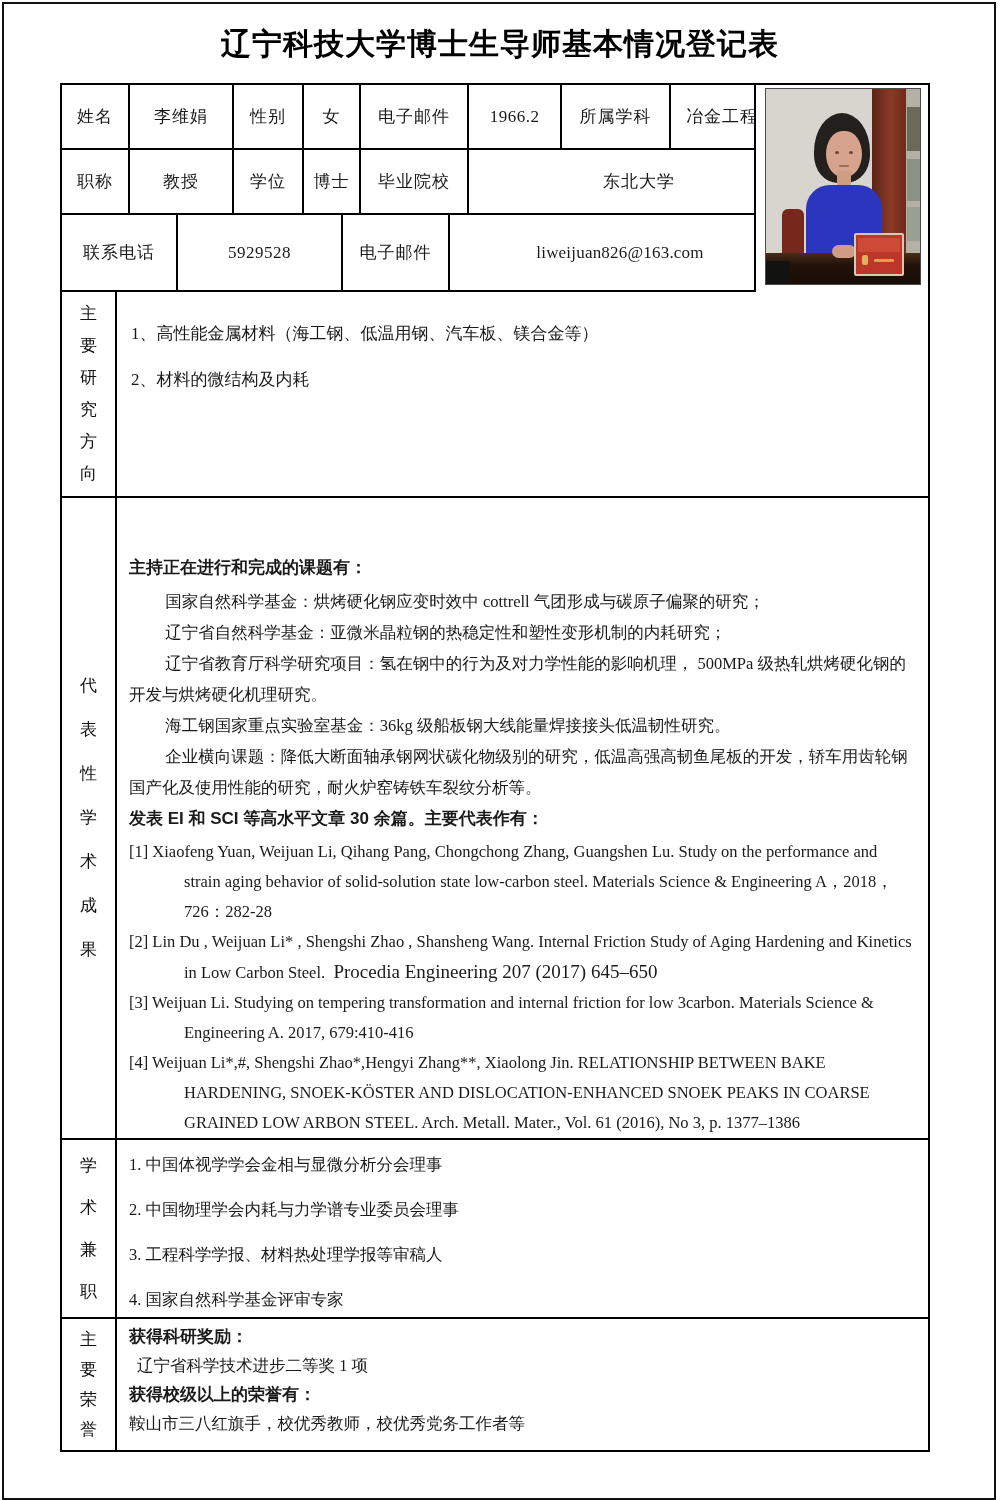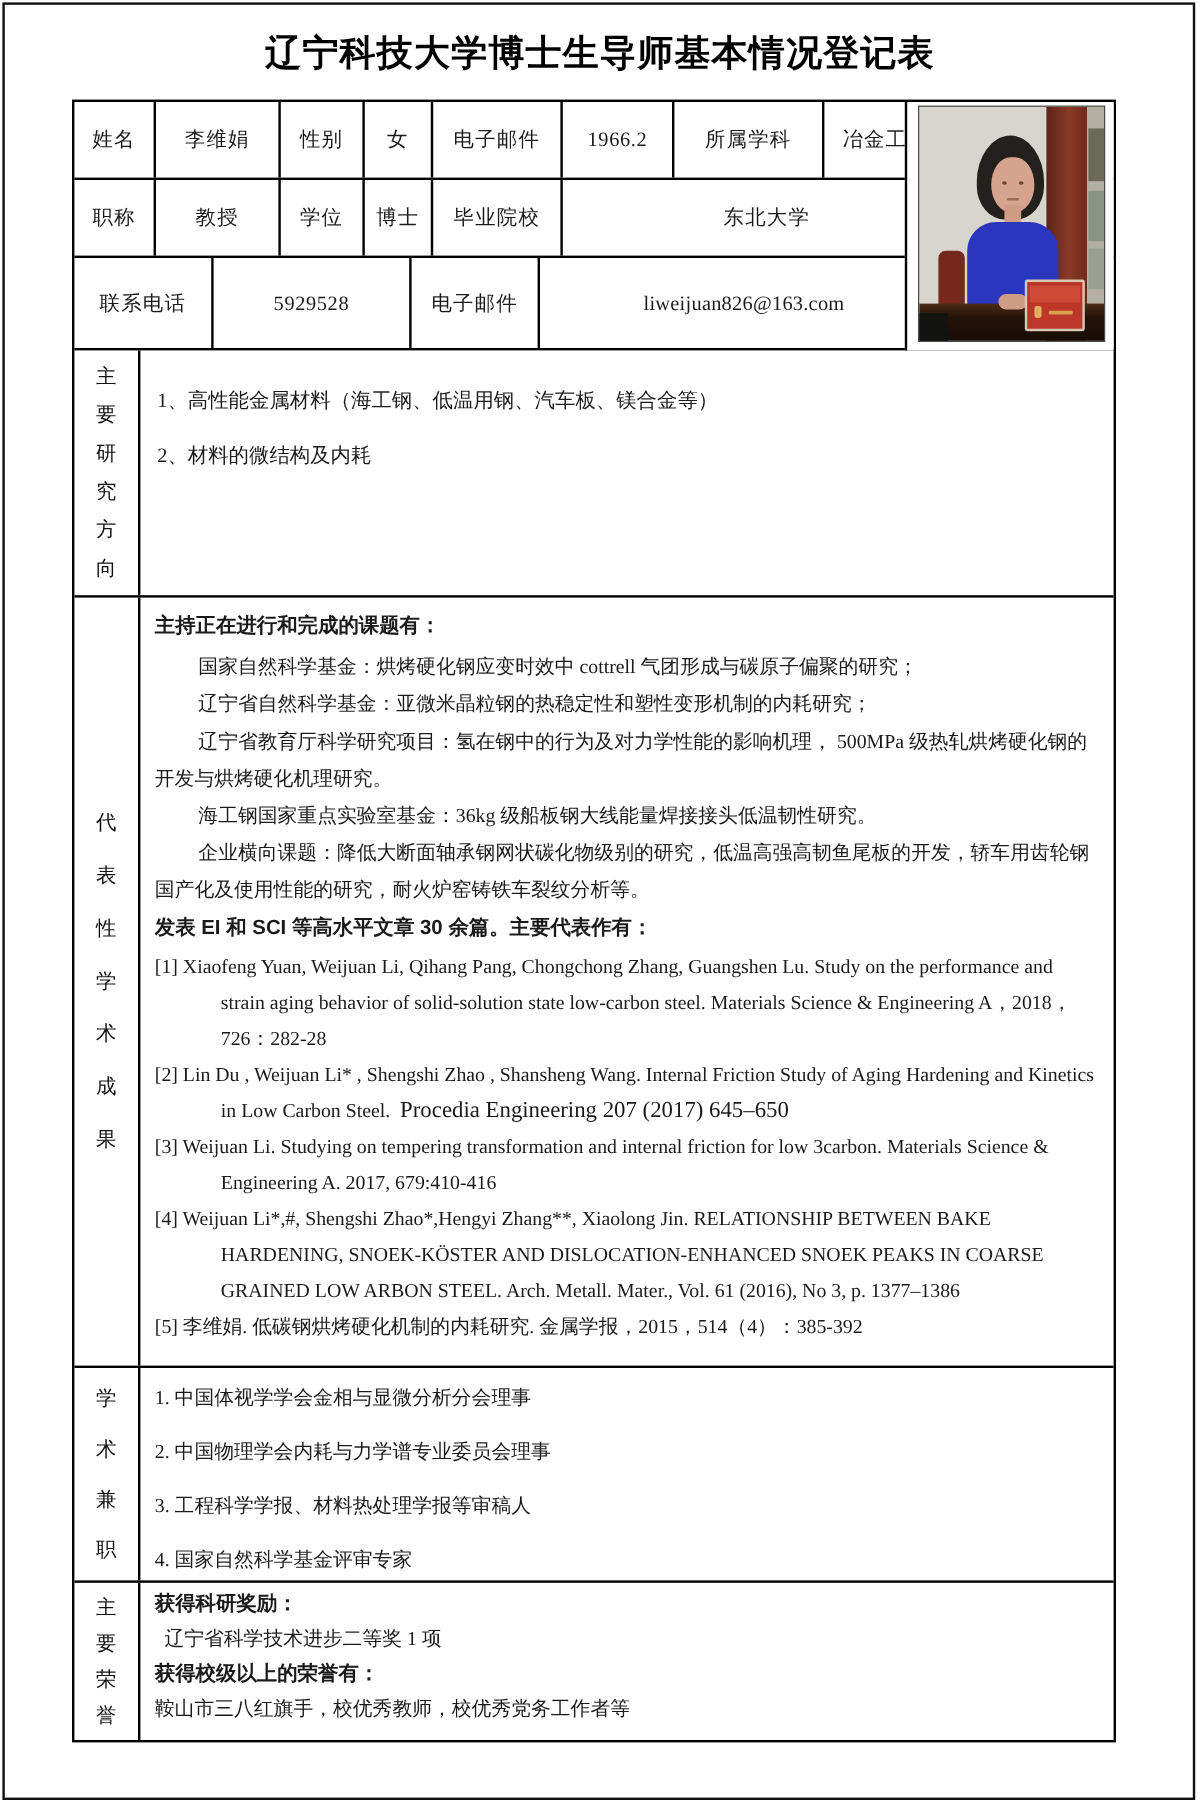--- a/index.html
+++ b/index.html
@@ -14,34 +14,34 @@
   .row{display:flex;box-sizing:border-box;}
   .row + .row, .section + .section, .row + .section{border-top:2px solid #000;}
   .cell{box-sizing:border-box;border-right:2px solid #000;display:flex;
         align-items:center;justify-content:center;text-align:center;
         font-size:17px;letter-spacing:1px;}
   .cell.last{border-right:none;}
   .r1{height:63px;}
   .r2{height:65px;}
   .r3{height:77px;}
   .w68{width:68px;} .w85{width:104px;} .w70{width:70px;} .w57{width:57px;}
-  .w108{width:108px;} .w93{width:93px;} .w109{width:125px;} .w102{width:102px;}
+  .w108{width:108px;} .w93{width:93px;} .w109{width:109px;} .w102{width:102px;}
   .w304{width:340px;} .w116{width:116px;} .w165{width:165px;} .w107{width:107px;}
   .mono-num{letter-spacing:0.5px;}
   .email{letter-spacing:0.2px;}
   .section{display:flex;box-sizing:border-box;}
   .s1{height:206px;} .s2{height:642px;} .s3{height:179px;} .s4{height:133px;}
   .vcell{width:55px;box-sizing:border-box;border-right:2px solid #000;
          display:flex;align-items:center;justify-content:center;}
   .vlabel{white-space:pre-line;text-align:center;font-size:17px;color:#111;}
   .lh32{line-height:32px;} .lh44{line-height:44px;} .lh42{line-height:42px;} .lh30{line-height:30px;}
   .content{flex:1;box-sizing:border-box;overflow:hidden;}
   .s1 .content{padding:32px 14px 0 14px;}
   .s1 .content p{margin:0 0 26px 0;font-size:17px;line-height:20px;}
-  .s2 .content{padding:8px 12px 0 12px;}
+  .s2 .content{padding:8px 12px 0 12px;margin-top:46px;}
   .bold-head{font-family:"Liberation Sans","DejaVu Sans",sans-serif;
              font-weight:bold;font-size:17px;margin:4px 0 6px 0;line-height:24px;}
   .proj{margin:0;font-size:16.5px;line-height:31px;text-indent:2.2em;}
   .papers{list-style:none;margin:2px 0 0 0;padding:0;}
   .papers li{font-family:"Liberation Serif","DejaVu Serif",serif;
              font-size:16.5px;line-height:30px;padding-left:55px;text-indent:-55px;margin:0;}
   .jrnl{font-size:19px;}
   .s3 .content{padding:14px 12px 12px 12px;}
   .s3 .content p{margin:0 0 24px 0;font-size:16.5px;line-height:21px;}
   .s4 .content{padding:3px 12px 0 12px;font-size:16.5px;}

